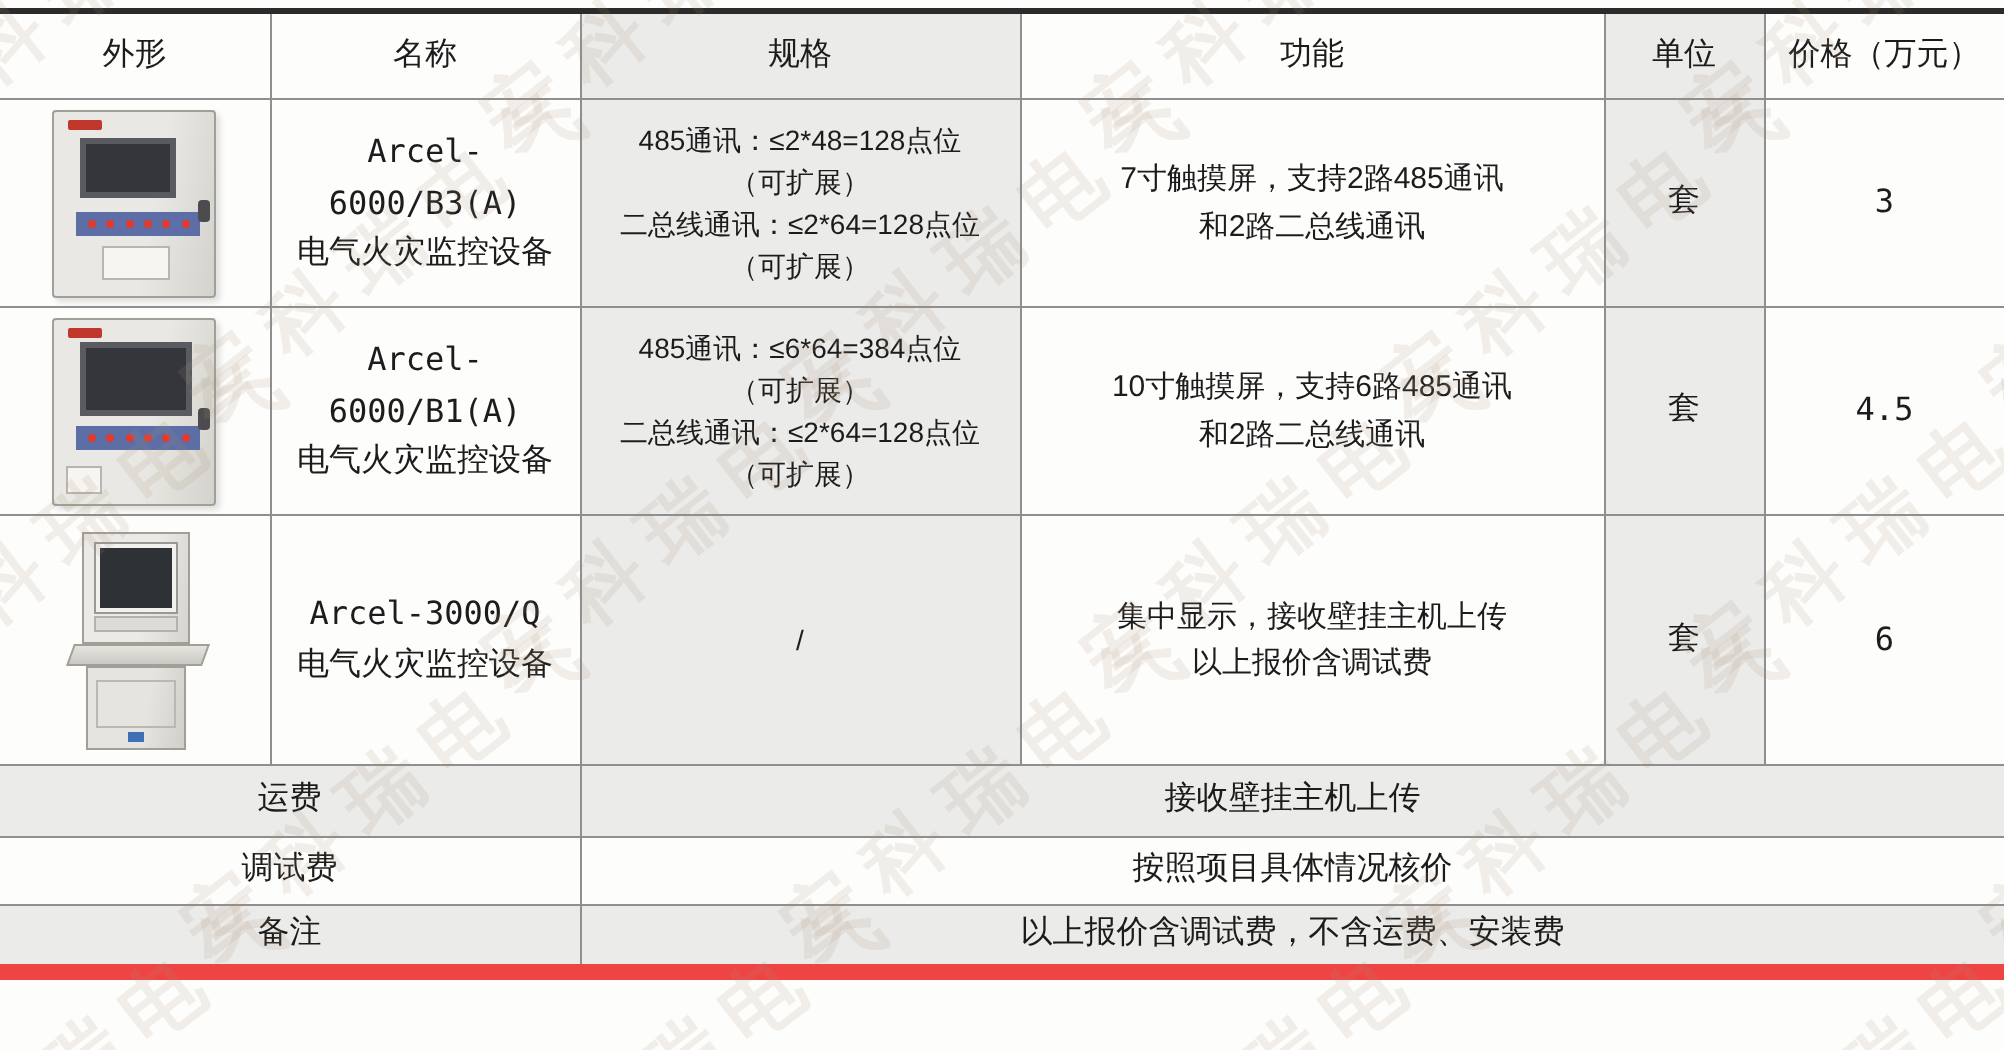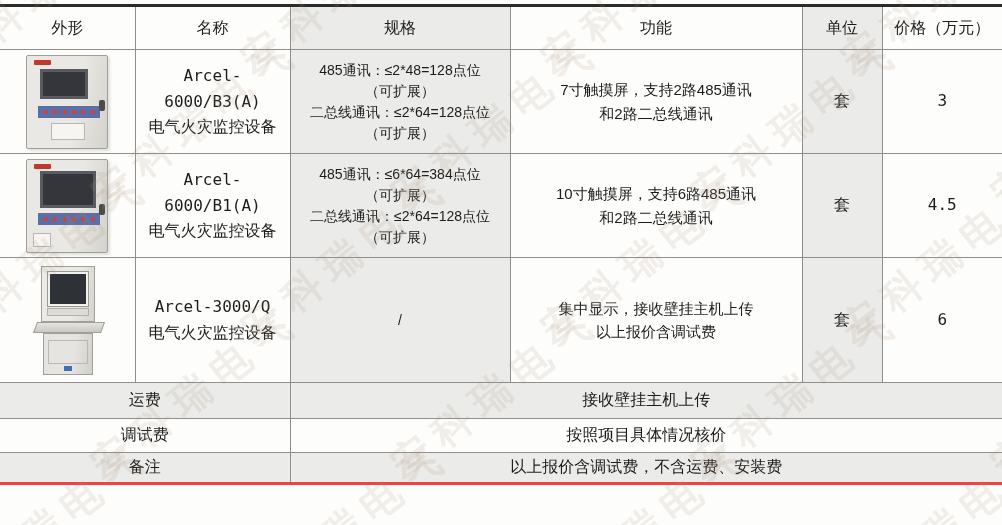--- a/index.html
+++ b/index.html
@@ -16,21 +16,21 @@
   #watermark-layer span{
     position:absolute;white-space:nowrap;
     transform:rotate(-38deg);
     font-size:40px;letter-spacing:10px;font-weight:bold;
     color:rgba(168,146,118,0.14);
   }
   
   table{
     border-collapse:collapse;table-layout:fixed;width:1002px;
     margin-top:4px;
-    border-top:3px solid #2b2b2b;border-bottom:3px solid #ef4444;
+    border-top:3px solid #2b2b2b;border-bottom:8px solid #ef4444;
     position:relative;z-index:1;
   }
   td,th{
     border:1px solid #8f8f8f;
     text-align:center;vertical-align:middle;
     padding:2px 4px;font-weight:normal;
     font-size:16px;line-height:1.55;
     overflow:hidden;
   }
   tr>*:first-child{border-left:none;}

